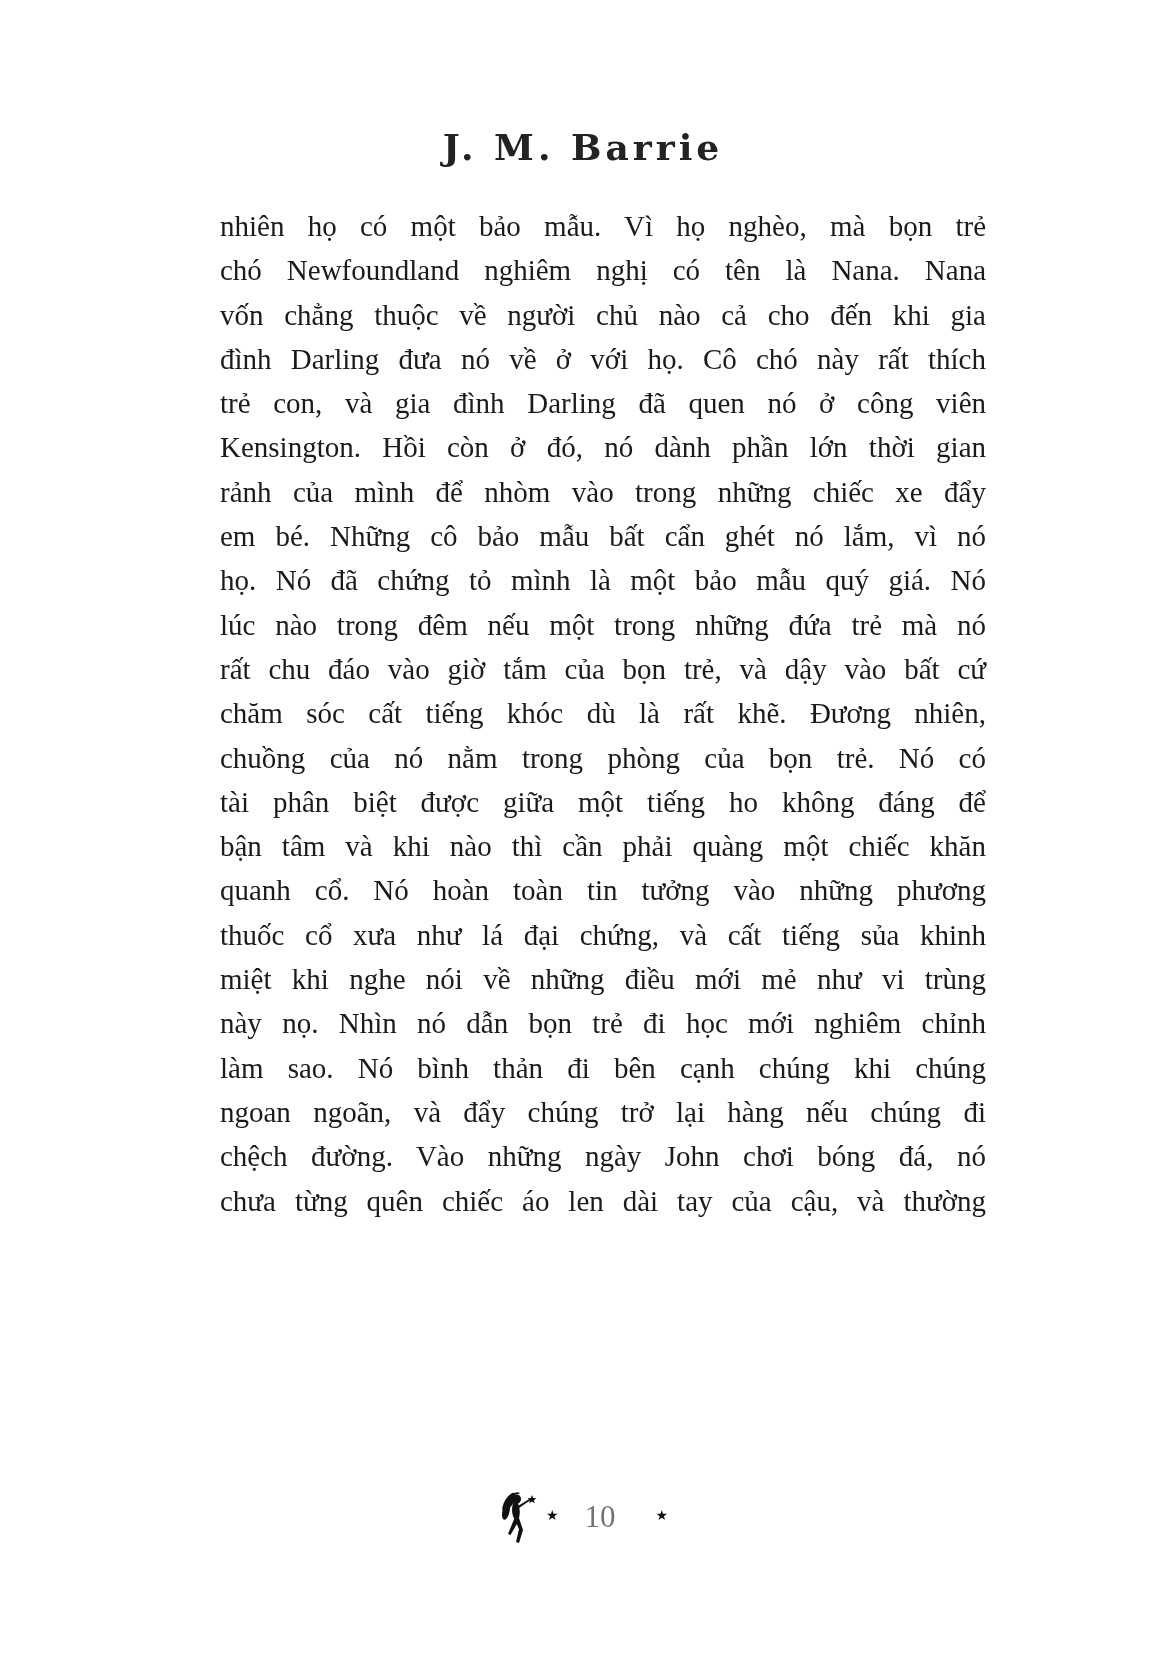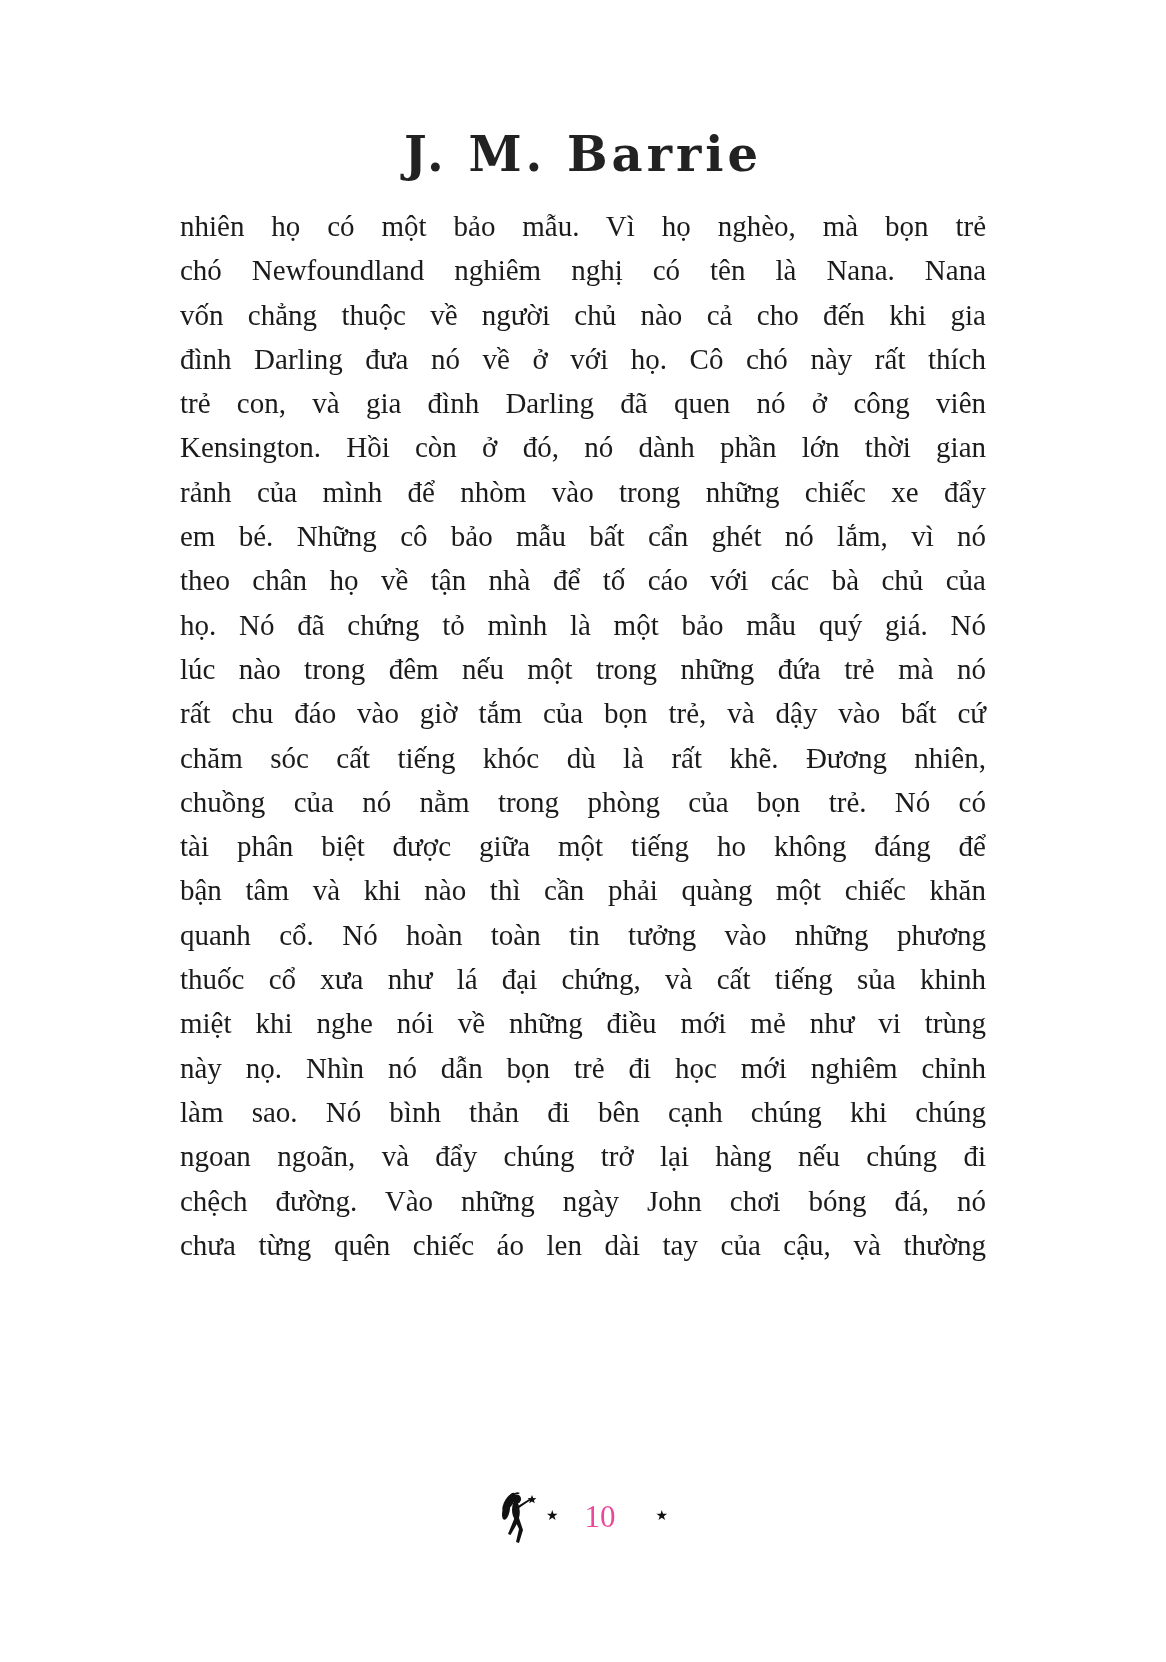--- a/index.html
+++ b/index.html
@@ -14,40 +14,41 @@
     overflow: hidden;
   }
   .running-head {
     position: absolute;
     top: 126px;
     left: 0;
     width: 100%;
     text-align: center;
     font-family: "DejaVu Serif", serif;
     font-weight: bold;
-    font-size: 48px;
+    font-size: 36px;
     letter-spacing: 4px;
     color: #222222;
   }
   .body-text {
     position: absolute;
     top: 204px;
     left: 180px;
     width: 806px;
     font-size: 29px;
     line-height: 44.3px;
     color: #1b1b1b;
   }
   .text-line {
     text-align: justify;
     text-align-last: justify;
     -moz-text-align-last: justify;
     white-space: normal;
     height: 44.3px;
     overflow: visible;
+    margin-left: 40px;
   }
   .footer {
     position: absolute;
     top: 1484px;
     left: 0;
     width: 100%;
     height: 64px;
     display: flex;
     justify-content: center;
     align-items: center;
@@ -62,41 +63,40 @@
   }
   .star-ornament {
     font-size: 14px;
     color: #111111;
     line-height: 1;
   }
   .star-left  { margin-right: 26px; }
   .star-right { margin-left: 40px; }
   .page-number {
     font-size: 31px;
-    color: #ec4899;
+    color: #737373;
     line-height: 1;
   }
 </style>
 </head>
 <body>
 
 <div class="page">
 
   <div class="running-head">J. M. Barrie</div>
 
   <div class="body-text">
     <div class="text-line">nhiên họ có một bảo mẫu. Vì họ nghèo, mà bọn trẻ</div>
     <div class="text-line">chó Newfoundland nghiêm nghị có tên là Nana. Nana</div>
     <div class="text-line">vốn chẳng thuộc về người chủ nào cả cho đến khi gia</div>
     <div class="text-line">đình Darling đưa nó về ở với họ. Cô chó này rất thích</div>
     <div class="text-line">trẻ con, và gia đình Darling đã quen nó ở công viên</div>
     <div class="text-line">Kensington. Hồi còn ở đó, nó dành phần lớn thời gian</div>
     <div class="text-line">rảnh của mình để nhòm vào trong những chiếc xe đẩy</div>
     <div class="text-line">em bé. Những cô bảo mẫu bất cẩn ghét nó lắm, vì nó</div>
-    <div class="text-line">theo chân họ về tận nhà để tố cáo với các bà chủ của</div>
     <div class="text-line">họ. Nó đã chứng tỏ mình là một bảo mẫu quý giá. Nó</div>
     <div class="text-line">lúc nào trong đêm nếu một trong những đứa trẻ mà nó</div>
     <div class="text-line">rất chu đáo vào giờ tắm của bọn trẻ, và dậy vào bất cứ</div>
     <div class="text-line">chăm sóc cất tiếng khóc dù là rất khẽ. Đương nhiên,</div>
     <div class="text-line">chuồng của nó nằm trong phòng của bọn trẻ. Nó có</div>
     <div class="text-line">tài phân biệt được giữa một tiếng ho không đáng để</div>
     <div class="text-line">bận tâm và khi nào thì cần phải quàng một chiếc khăn</div>
     <div class="text-line">quanh cổ. Nó hoàn toàn tin tưởng vào những phương</div>
     <div class="text-line">thuốc cổ xưa như lá đại chứng, và cất tiếng sủa khinh</div>
     <div class="text-line">miệt khi nghe nói về những điều mới mẻ như vi trùng</div>

